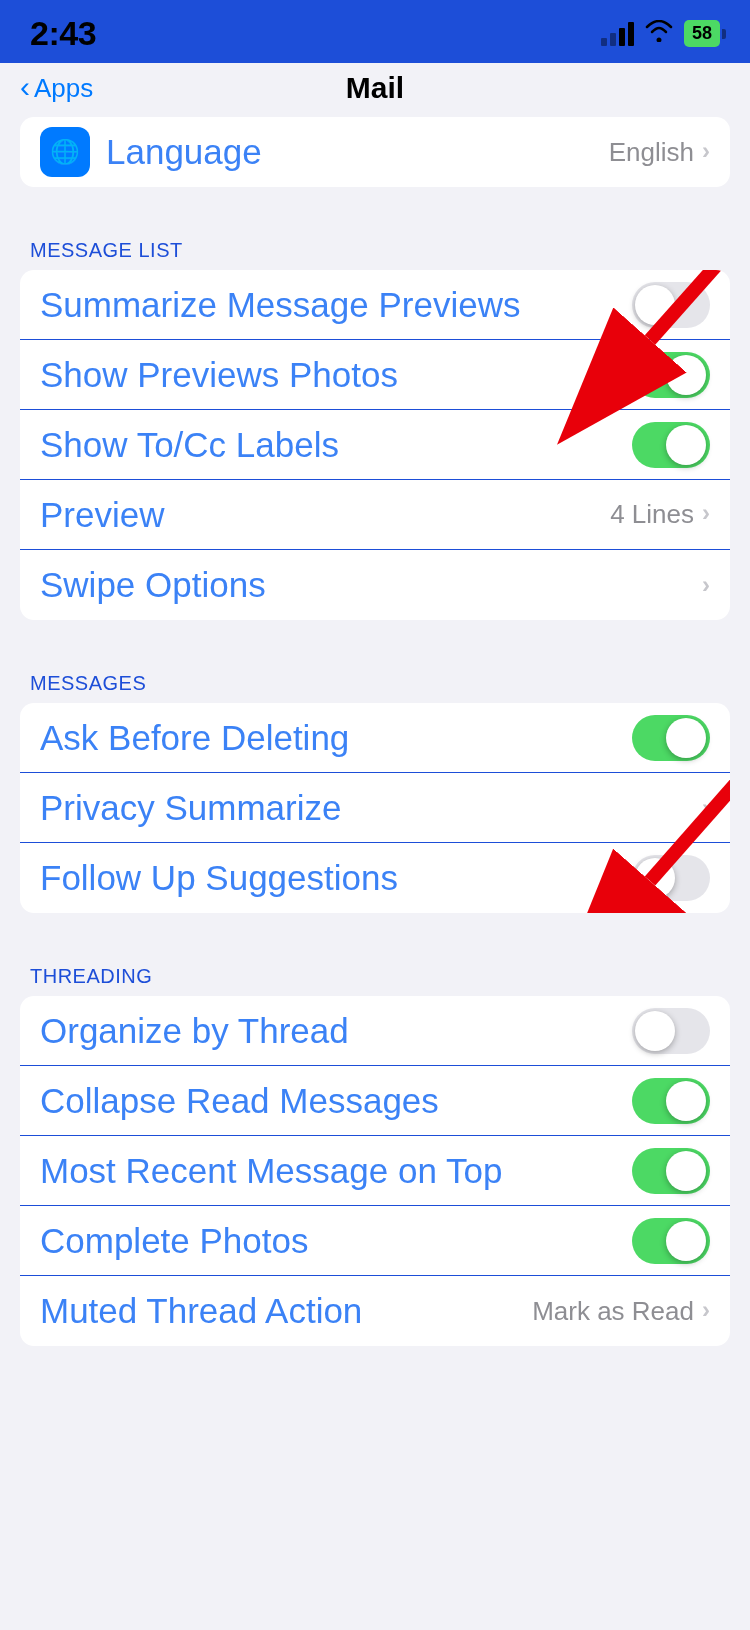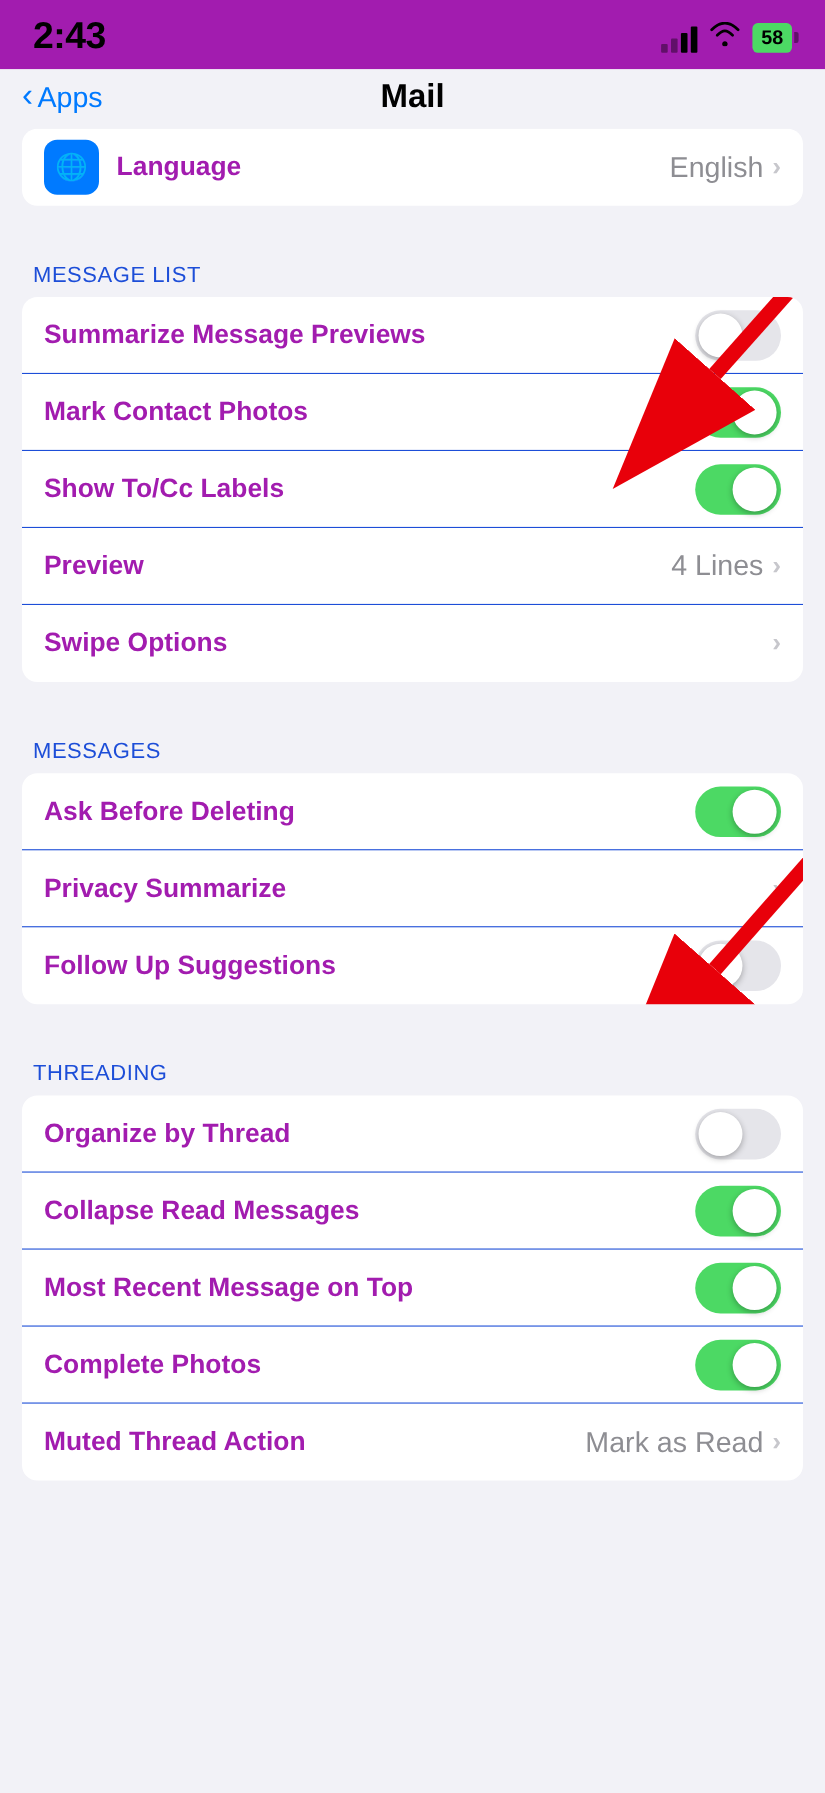--- a/index.html
+++ b/index.html
@@ -12,31 +12,31 @@
       font-family: -apple-system, 'SF Pro Text', 'Helvetica Neue', Arial, sans-serif;
       overflow-x: hidden;
     }
 
     
     .status-bar {
       display: flex;
       justify-content: space-between;
       align-items: center;
       padding: 14px 30px 10px 30px;
-      background: #a21caf;
+      background: #1d4ed8;
     }
     .status-time {
       font-size: 34px;
       font-weight: 600;
       color: #000;
       letter-spacing: -0.5px;
     }
     .status-icons {
       display: flex;
-      align-items: flex-end;
+      align-items: center;
       gap: 10px;
     }
     .signal-bars {
       display: flex;
       align-items: flex-end;
       gap: 3px;
     }
     .signal-bar {
       width: 6px;
       background: #000;
@@ -142,27 +142,26 @@
       border-radius: 12px;
       background: #007aff;
       display: flex;
       align-items: center;
       justify-content: center;
       font-size: 24px;
       color: #fff;
       flex-shrink: 0;
     }
     .row-label {
-      font-size: 24px;
-      color: #a21caf;
-      font-weight: 700;
+      font-size: 35px;
+      color: #3b82f6;
+      font-weight: 400;
     }
     .row-right {
       display: flex;
-      align-items: center;
       gap: 8px;
     }
     .row-value {
       font-size: 26px;
       color: #8e8e93;
     }
     .chevron-right {
       color: #c7c7cc;
       font-size: 24px;
       font-weight: 600;
@@ -261,21 +260,21 @@
     </svg>
 
     <div class="settings-row">
       <span class="row-label">Summarize Message Previews</span>
       <div class="toggle off">
         <div class="toggle-knob"></div>
       </div>
     </div>
 
     <div class="settings-row">
-      <span class="row-label">Mark Contact Photos</span>
+      <span class="row-label">Show Previews Photos</span>
       <div class="toggle on">
         <div class="toggle-knob"></div>
       </div>
     </div>
 
     <div class="settings-row">
       <span class="row-label">Show To/Cc Labels</span>
       <div class="toggle on">
         <div class="toggle-knob"></div>
       </div>

